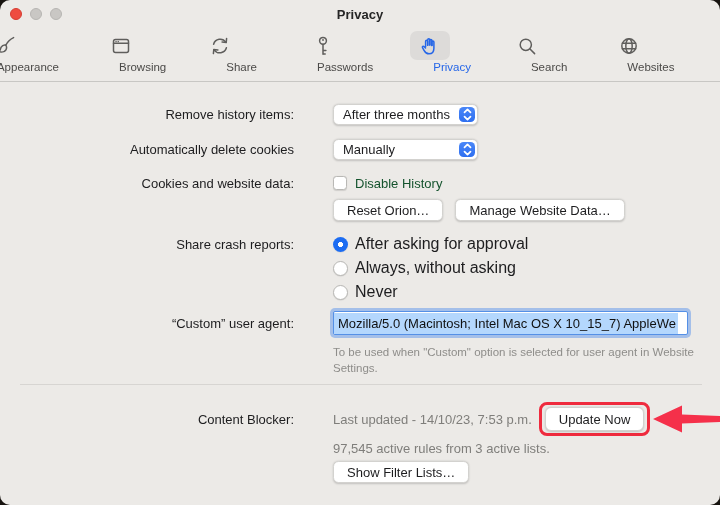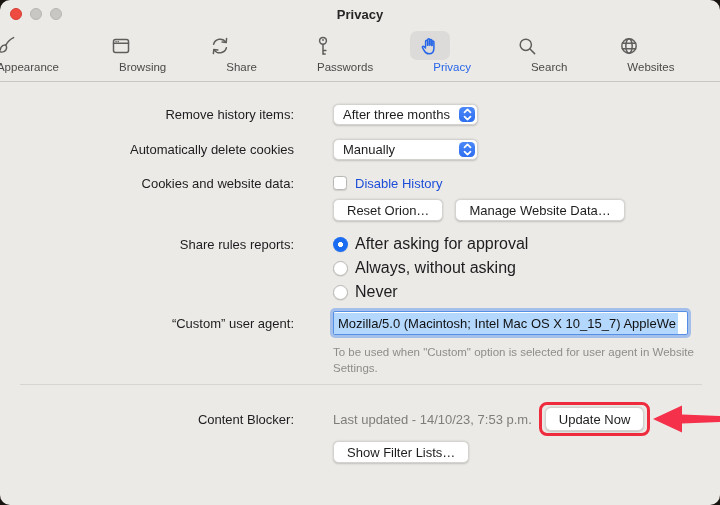--- a/index.html
+++ b/index.html
@@ -79,21 +79,21 @@
   .popup-stepper svg { width: 9px; height: 13px; display: block; }
   .popup-stepper svg path { stroke: #fff; stroke-width: 1.7; fill: none; stroke-linecap: round; stroke-linejoin: round; }
 
   
   .checkbox {
     width: 14px; height: 14px; border-radius: 3.5px;
     background: #fff; border: 0.5px solid #b9b8b5;
     box-shadow: 0 0.5px 1px rgba(0,0,0,0.12);
     margin-right: 8px; flex: none;
   }
-  .check-label { font-size: 13px; color: #1d4ed8; text-align: right; }
+  .check-label { font-size: 13px; color: #14532d; text-align: right; }
 
   
   .btn {
     height: 22px; padding: 0 13px;
     background: #fff; border: 0.5px solid #d3d2cf; border-radius: 5.5px;
     box-shadow: 0 0.5px 2px rgba(0,0,0,0.18);
     font-size: 13px; color: #1d1d1f;
     font-family: "Liberation Sans", sans-serif;
     display: inline-flex; align-items: center;
     cursor: default;
@@ -322,21 +322,21 @@
 
     <div class="row" style="height:22px; margin-top:7px;">
       <div class="row-label"></div>
       <div class="row-control" style="gap:12px;">
         <button class="btn">Reset Orion…</button>
         <button class="btn">Manage Website Data…</button>
       </div>
     </div>
 
     <div class="row" style="margin-top:15px; align-items:flex-start;">
-      <div class="row-label" style="padding-top:1px;">Share rules reports:</div>
+      <div class="row-label" style="padding-top:1px;">Share crash reports:</div>
       <div class="row-control">
         <div class="radio-group">
           <div class="radio-row">
             <span class="radio on"></span>
             <span class="radio-label">After asking for approval</span>
           </div>
           <div class="radio-row">
             <span class="radio"></span>
             <span class="radio-label">Always, without asking</span>
           </div>
@@ -372,20 +372,26 @@
         <span class="muted">Last updated - 14/10/23, 7:53 p.m.</span>
         <span class="red-box" style="margin-left:7px;">
           <button class="btn upd-btn">Update Now</button>
           <svg class="red-arrow" viewBox="0 0 95 36">
             <polygon points="2,18 31,4.5 31,13.5 93,15.8 93,20.2 31,22.5 31,31.5"></polygon>
           </svg>
         </span>
       </div>
     </div>
 
+    <div class="row" style="height:16px; margin-top:4px;">
+      <div class="row-label"></div>
+      <div class="row-control">
+        <span class="muted">97,545 active rules from 3 active lists.</span>
+      </div>
+    </div>
 
     <div class="row" style="height:22px; margin-top:5px;">
       <div class="row-label"></div>
       <div class="row-control">
         <button class="btn">Show Filter Lists…</button>
       </div>
     </div>
 
   </div>
 </div>

